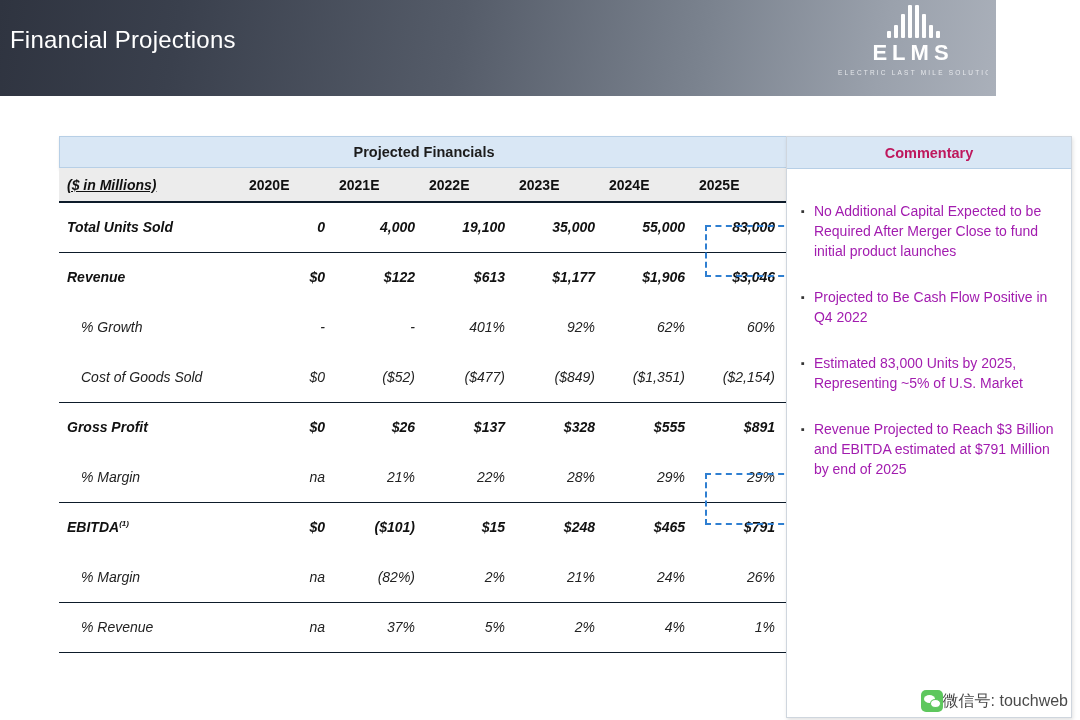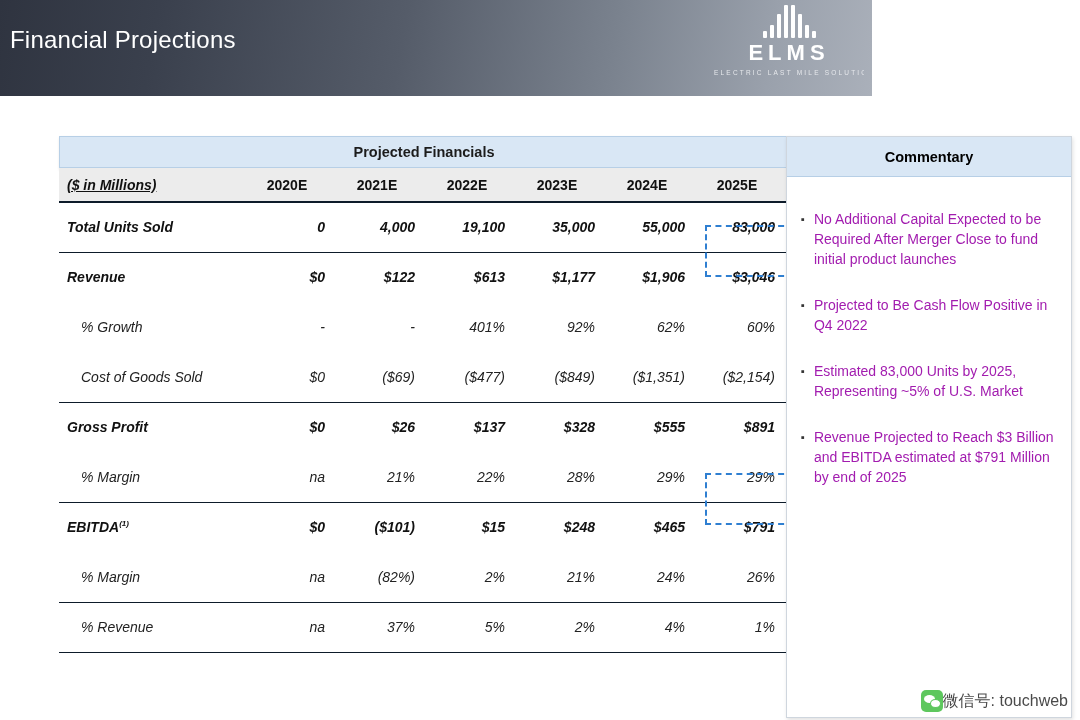--- a/index.html
+++ b/index.html
@@ -9,21 +9,21 @@
     height: 720px;
     background: #ffffff;
     font-family: "Liberation Sans", sans-serif;
     overflow: hidden;
     position: relative;
   }
 
   
   .header {
     position: relative;
-    width: 872px;
+    width: 996px;
     height: 96px;
     background: linear-gradient(100deg, #2f3440 0%, #3a404d 18%, #555c69 46%, #7a828e 70%, #9aa1ac 88%, #aab0ba 100%);
     display: flex;
     align-items: center;
   }
   .header-title {
     color: #ffffff;
     font-size: 24px;
     font-weight: 400;
     letter-spacing: 0.2px;
@@ -116,21 +116,21 @@
   }
   .col-label { width: 190px; }
   .col-yr { width: 90px; }
   thead tr {
     background: #ececec;
   }
   thead th {
     height: 34px !important;
     font-weight: 700;
     font-size: 14px;
-    text-align: center;
+    text-align: left;
     padding-right: 14px !important;
     border-bottom: 2px solid #0d1b2a;
   }
   thead th.lab {
     text-align: left;
     padding-left: 8px !important;
     padding-right: 0 !important;
     font-style: italic;
     font-weight: 700;
     text-decoration: underline;
@@ -169,27 +169,27 @@
     top: 40px;
     width: 286px;
     height: 582px;
     background: #ffffff;
     border: 1px solid #cfd6de;
     box-shadow: 1px 2px 4px rgba(0,0,0,0.12);
   }
   .comment-head {
     background: #d9e7f5;
     border-bottom: 1px solid #b7cfe6;
-    height: 40px;
+    height: 32px;
     display: flex;
     align-items: center;
     justify-content: center;
     font-size: 14.5px;
     font-weight: 700;
-    color: #000000;
+    color: #be185d;
   }
   .bullets {
     padding: 32px 14px 0 14px;
   }
   .bullet {
     display: flex;
     margin-bottom: 26px;
   }
   .bullet .mark {
     color: #333;
@@ -307,21 +307,21 @@
           <td>-</td>
           <td>401%</td>
           <td>92%</td>
           <td>62%</td>
           <td>60%</td>
         </tr>
 
         <tr class="sub rule-thin">
           <td class="lab">Cost of Goods Sold</td>
           <td>$0</td>
-          <td>($69)</td>
+          <td>($52)</td>
           <td>($477)</td>
           <td>($849)</td>
           <td>($1,351)</td>
           <td>($2,154)</td>
         </tr>
 
         <tr class="bold">
           <td class="lab">Gross Profit</td>
           <td>$0</td>
           <td>$26</td>

